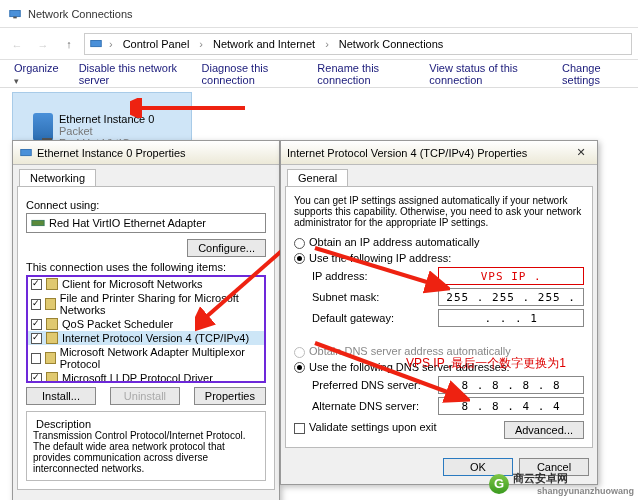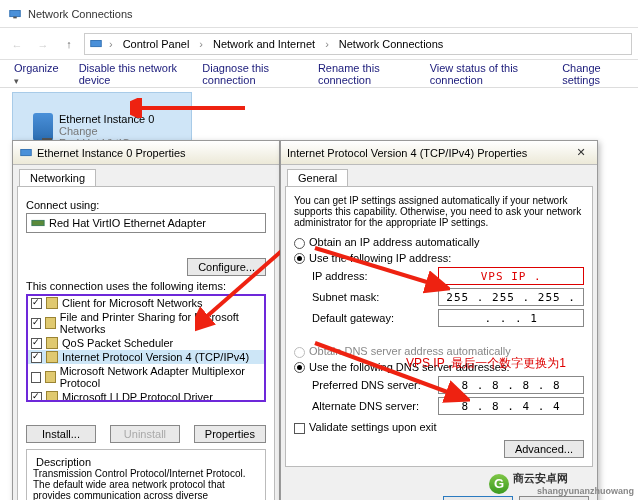--- a/index.html
+++ b/index.html
@@ -31,21 +31,21 @@
 .arrow { position: absolute; pointer-events: none; }
 
 .dlg { position: absolute; background: #f0f0f0; border: 1px solid #999; box-shadow: 2px 2px 6px rgba(0,0,0,.25); }
 .dlg .dlg-title { height: 24px; background: linear-gradient(#fff,#ece9d8); border-bottom: 1px solid #bbb; display: flex; align-items: center; padding: 8px 6px; font-size: 11px; }
 .dlg .dlg-title .x { margin-left: auto; width: 20px; text-align: center; color: #333; }
 .dlg .tab { display: inline-block; background: #fff; border: 1px solid #bbb; border-bottom: none; padding: 2px 10px; margin-left: 6px; margin-top: 4px; font-size: 11px; }
 .dlg .body { background: #fff; border: 1px solid #bbb; margin: 0 4px 4px 4px; padding: 8px; }
 .grplabel { font-size: 11px; margin: 4px 0 2px 0; }
 .txtfield { width: 100%; border: 1px solid #888; height: 20px; padding: 0 4px; display: flex; align-items: center; background: #fff; }
 .txtfield .ico { width: 14px; height: 14px; margin-right: 4px; }
-.btn { border: 1px solid #888; background: #e9e9e9; padding: 2px 10px; min-width: 70px; text-align: center; margin-top: 19px; }
+.btn { border: 1px solid #888; background: #e9e9e9; padding: 2px 10px; min-width: 70px; text-align: center; }
 .btnrow { display: flex; gap: 6px; justify-content: flex-end; margin-top: 6px; }
 .listbox { border: 2px solid #6d28d9; background: #fff; height: 108px; overflow: hidden; }
 .listbox .row { display: flex; align-items: center; gap: 4px; padding: 1px 3px; font-size: 10.5px; }
 .listbox .row.sel { background: #cde6f7; }
 .listbox .row .cb { width: 11px; height: 11px; border: 1px solid #555; background: #fff; position: relative; }
 .listbox .row .cb.ck::after { content: "✓"; font-size: 9px; position: absolute; top: -2px; left: 0; color: #000; }
 .listbox .row .proto { width: 12px; height: 12px; background: #e0c970; border: 1px solid #9b8433; }
 .fset { border: 1px solid #bbb; padding: 6px; margin-top: 6px; }
 .fset .flabel { font-size: 11px; margin-top: -12px; background: #fff; display: inline-block; padding: 0 3px; }
 .small { font-size: 10px; color: #000; }
@@ -88,34 +88,34 @@
     <span>Control Panel</span>
     <span class="sep">›</span>
     <span>Network and Internet</span>
     <span class="sep">›</span>
     <span>Network Connections</span>
   </div>
 </div>
 
 <div class="toolbar">
   <span class="titem dd">Organize</span>
-  <span class="titem">Disable this network device</span>
+  <span class="titem">Disable this network server</span>
   <span class="titem">Diagnose this connection</span>
   <span class="titem">Rename this connection</span>
   <span class="titem">View status of this connection</span>
   <span class="titem">Change settings</span>
 </div>
 
 <div class="canvas">
 
   <div class="nic">
     <div class="nic-ico"></div>
     <div class="txt">
       <div class="name">Ethernet Instance 0</div>
-      <div class="grey">Change</div>
+      <div class="grey">Packet</div>
       <div class="grey">Red Hat VirtIO Ethernet Adapter</div>
     </div>
   </div>
 
   <svg class="arrow" style="left:130px; top:10px; width:120px; height:20px;">
     <defs>
         <marker id="ah1" markerWidth="8" markerHeight="8" refX="1" refY="3" orient="auto">
           <path d="M0,0 L0,6 L7,3 z" fill="#e21"></path>
         </marker>
       </defs>

